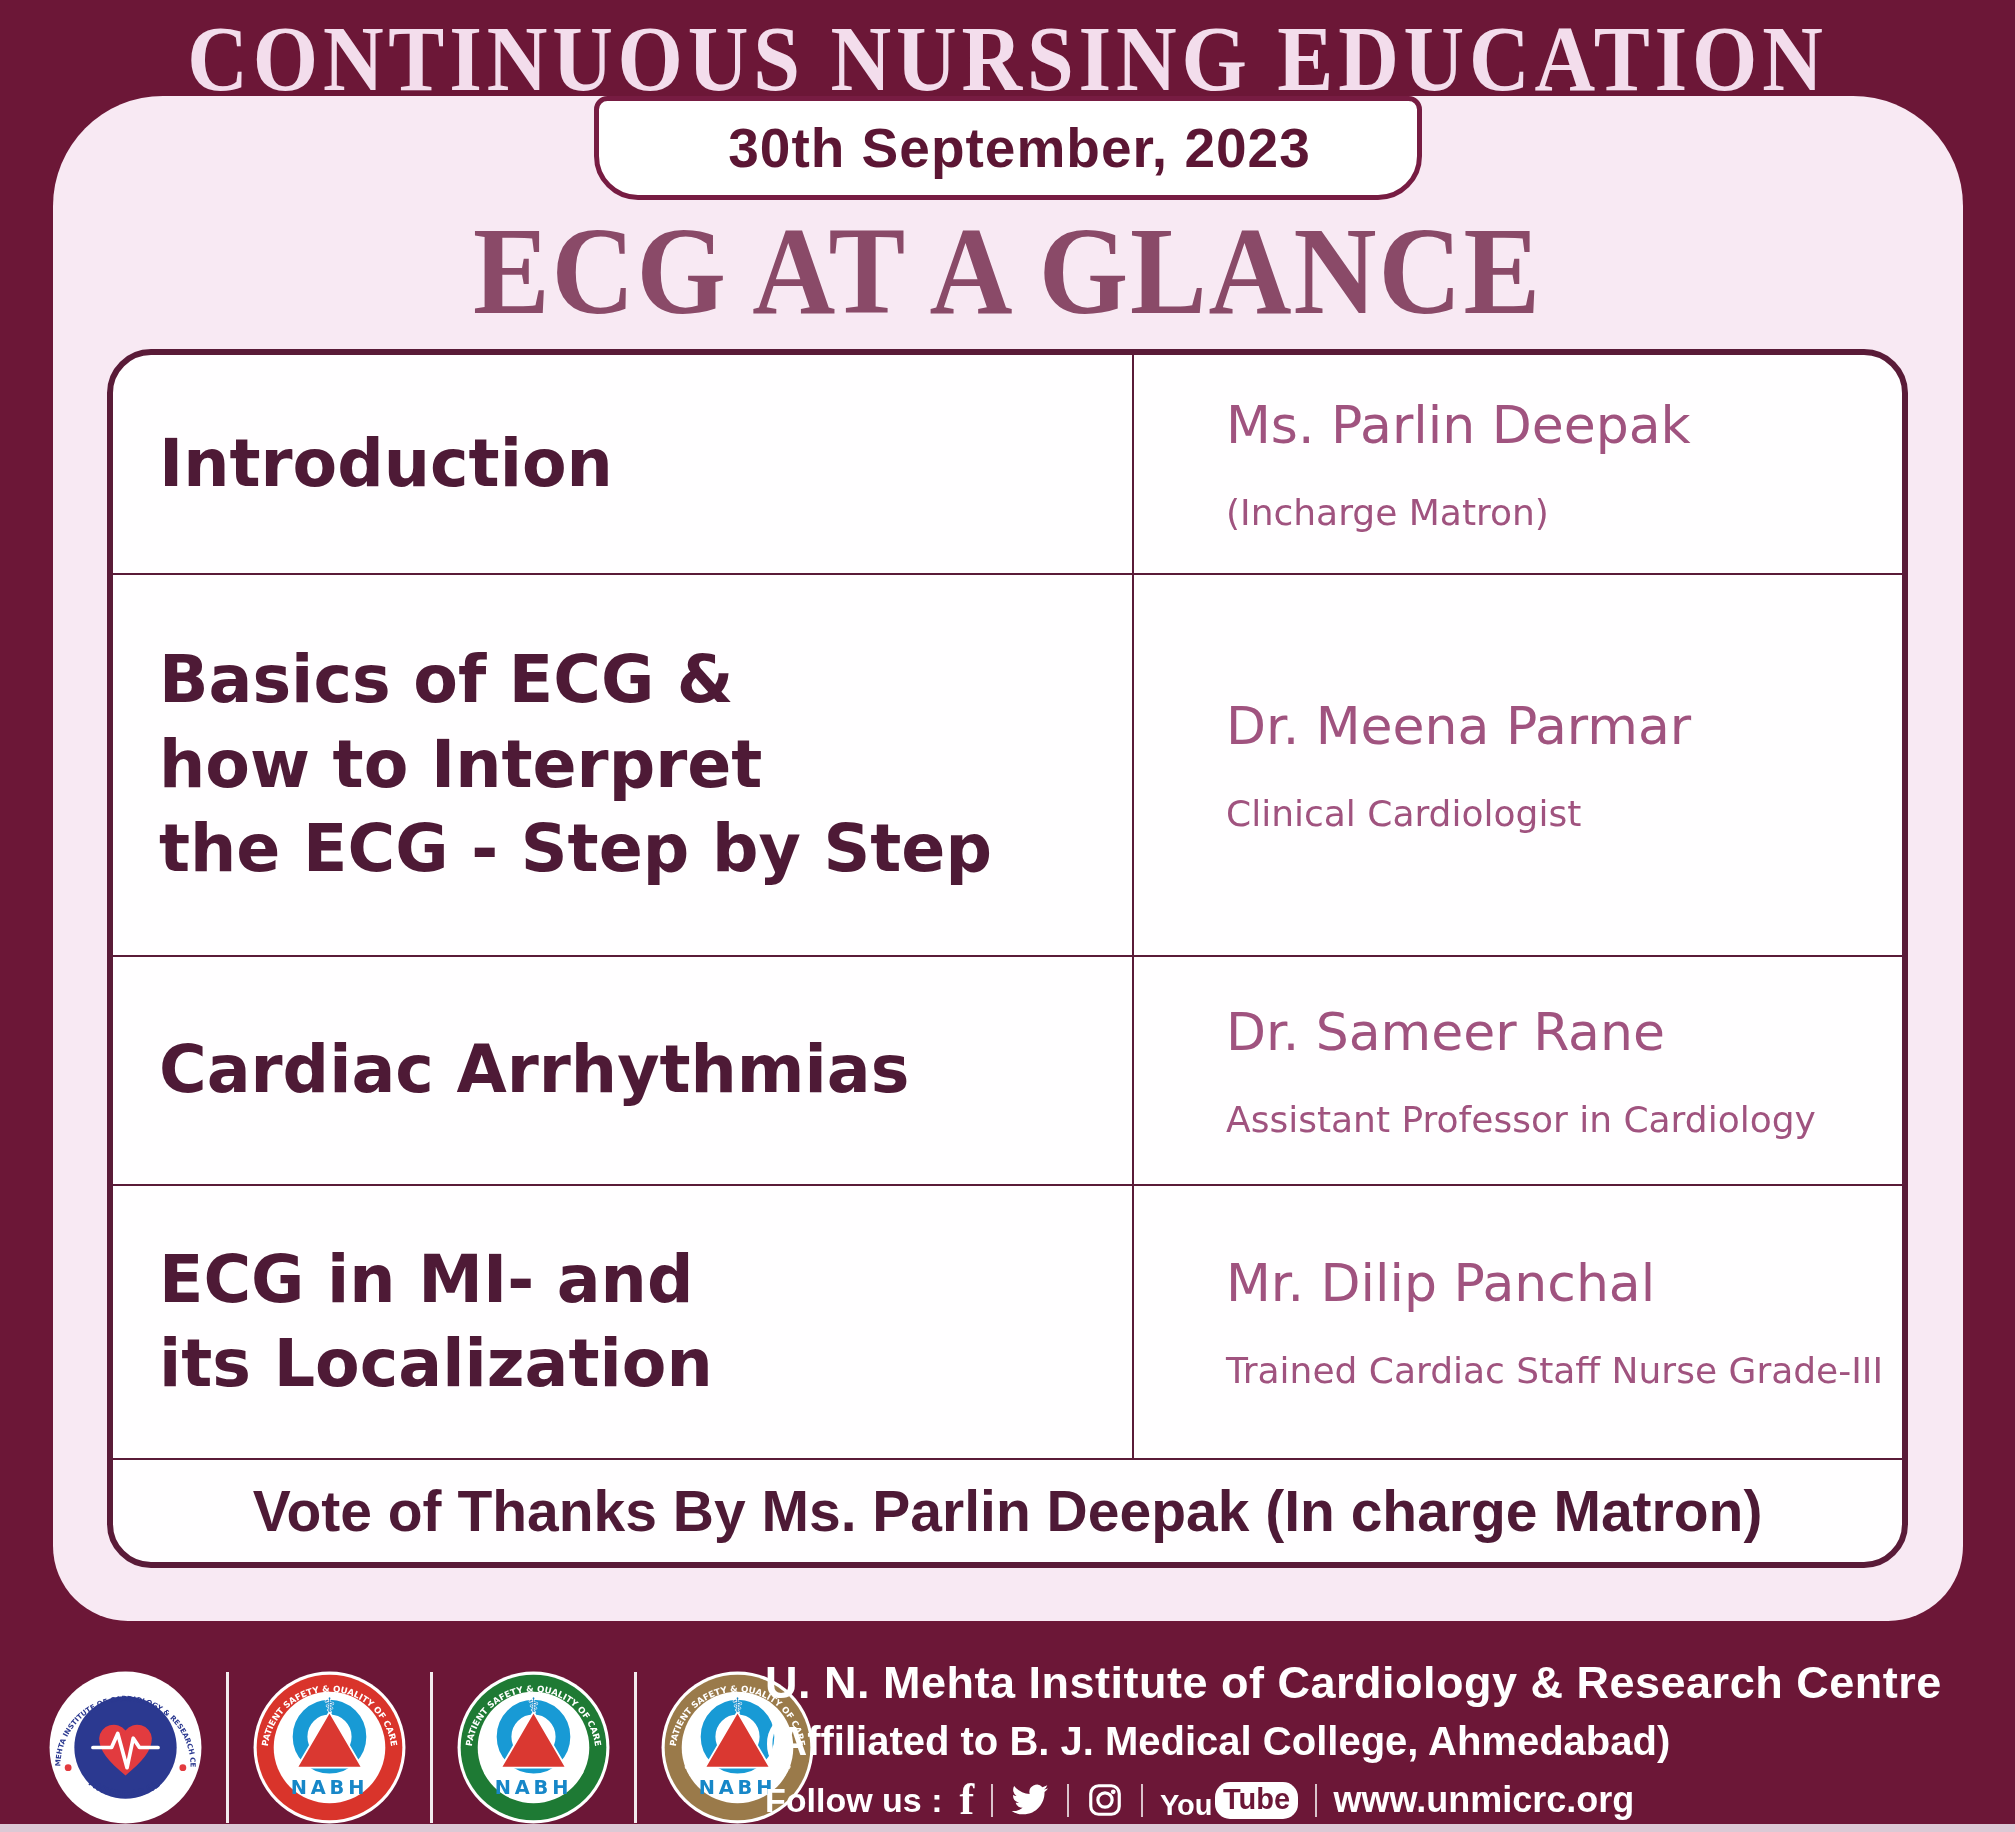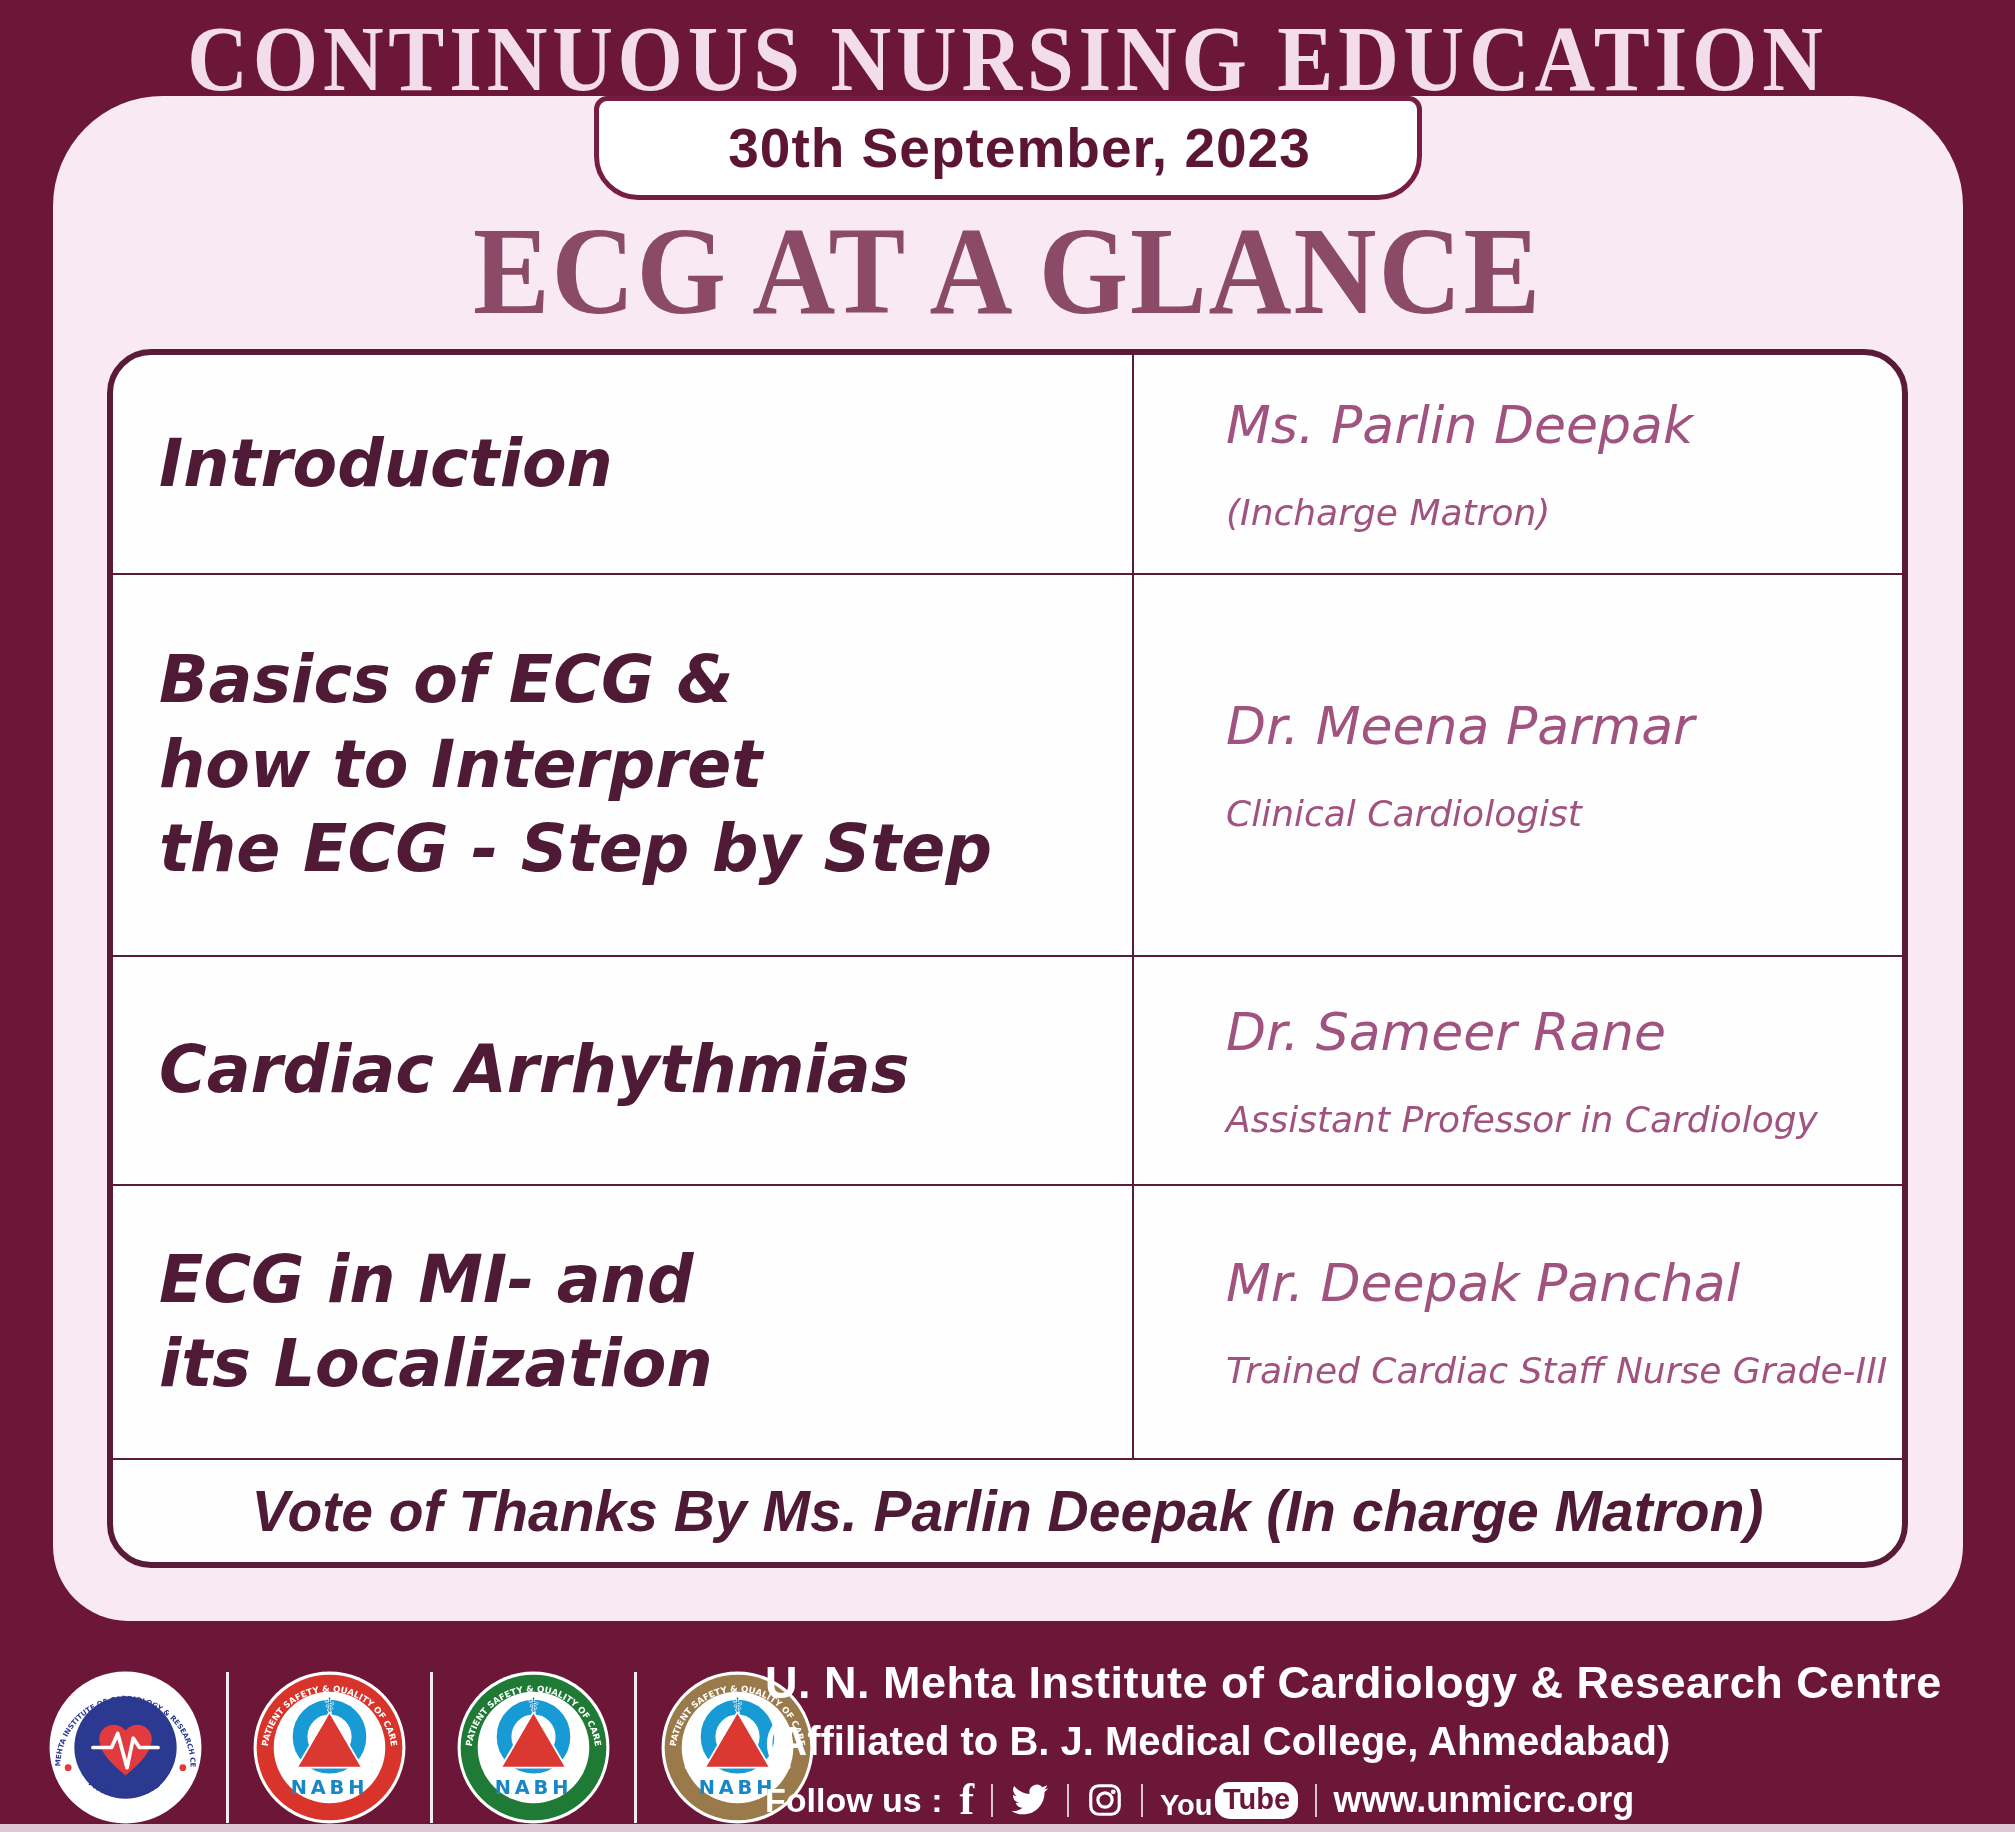--- a/index.html
+++ b/index.html
@@ -33,21 +33,21 @@
     font-family:"Liberation Serif", serif; font-weight:bold;
     font-size:115px; letter-spacing:1.9px; color:#8A4A68;
     transform:scaleY(1.08); transform-origin:top center; z-index:2;
   }
   
   .schedule{
     position:absolute; left:107px; top:349px; width:1801px; height:1219px;
     background:#FFFEFF; border:6.7px solid #5A1B38; border-radius:44px;
     display:grid; grid-template-columns:1019px 1fr;
     grid-template-rows:218px 382px 229px 274px 1fr;
-    overflow:hidden; z-index:2; box-sizing:border-box;font-style:italic;
+    overflow:hidden; z-index:2; box-sizing:border-box;
   }
   .cell{box-sizing:border-box;}
   .topic{
     display:flex; align-items:center; padding-left:46px;
     font-family:"DejaVu Sans", sans-serif; font-weight:bold;
     font-size:65px; line-height:1.3; color:#4E1A36; white-space:pre-line;
   }
   .speaker{
     display:flex; flex-direction:column; justify-content:center;
     padding-left:92px; border-left:2.9px solid #5A1B38;gap:20px;
@@ -118,21 +118,21 @@
 
     <div class="cell topic row-line">Cardiac Arrhythmias</div>
     <div class="cell speaker row-line">
       <div class="sname">Dr. Sameer Rane</div>
       <div class="sdesig">Assistant Professor in Cardiology</div>
     </div>
 
     <div class="cell topic row-line">ECG in MI- and
 its Localization</div>
     <div class="cell speaker row-line">
-      <div class="sname">Mr. Deepak Panchal</div>
+      <div class="sname">Mr. Dilip Panchal</div>
       <div class="sdesig">Trained Cardiac Staff Nurse Grade-III</div>
     </div>
 
     <div class="vote">Vote of Thanks By Ms. Parlin Deepak (In charge Matron)</div>
   </div>
 
   <div class="logos">
 
     <svg viewBox="0 0 100 100">
       <defs>

